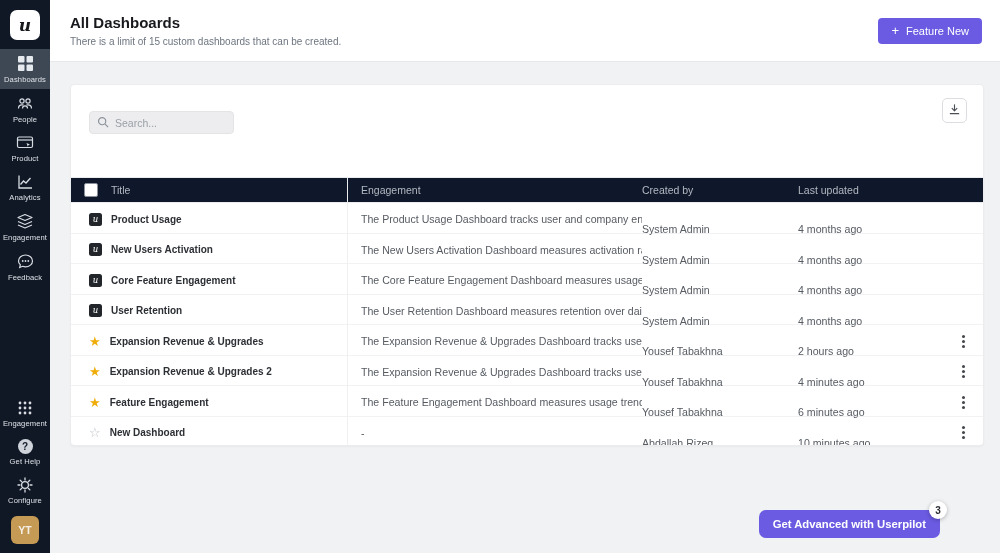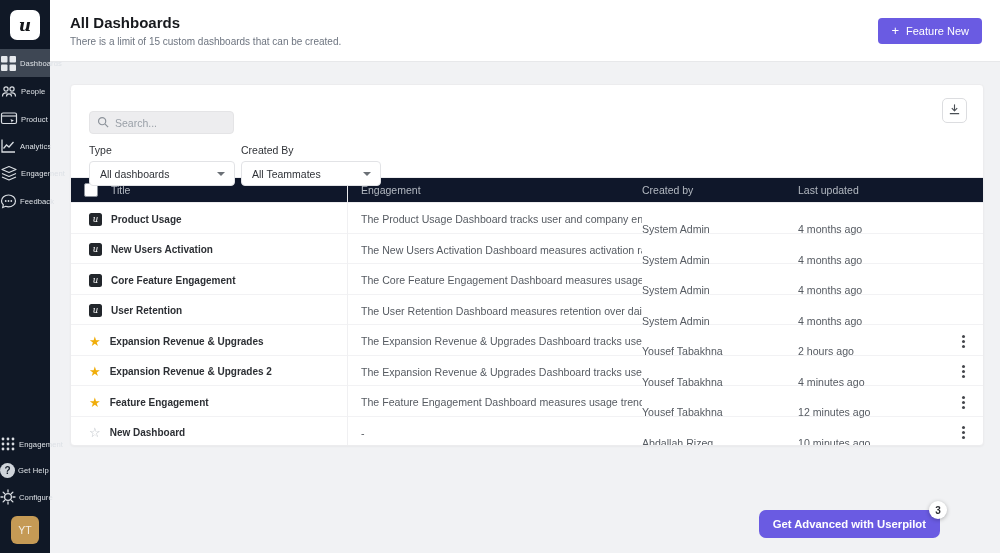--- a/index.html
+++ b/index.html
@@ -4,28 +4,28 @@
 <style>
   * { margin:0; padding:0; box-sizing:border-box; }
   html,body { width:1000px; height:553px; overflow:hidden; font-family:"Liberation Sans",sans-serif; background:#f1f2f4; }
   .app { display:flex; width:1000px; height:553px; }
 
   
   .sidebar { width:50px; background:#101826; display:flex; flex-direction:column; align-items:center; flex-shrink:0; }
   .logo { width:30px; height:30px; background:#ffffff; border-radius:7px; margin-top:10px; margin-bottom:9px;
           display:flex; align-items:center; justify-content:center;
           font-family:"DejaVu Serif",serif; font-style:italic; font-weight:bold; font-size:17px; color:#16181c; cursor:pointer; }
-  .nav-item { width:50px; padding:6px 0 5px 0; display:flex; align-items:center; gap:3px; cursor:pointer; }
+  .nav-item { width:50px; padding:6px 0 5px 0; display:flex; flex-direction:column; align-items:center; gap:3px; cursor:pointer; }
   .nav-item .lbl { font-size:7.6px; color:#dde1e6; letter-spacing:.1px; }
   .nav-item.active { background:#3e4754; }
   .nav-item svg { display:block; }
   .spacer { flex:1; }
   .help-circle { width:15px; height:15px; border-radius:50%; background:#cfd4da; color:#141c28; font-size:10px; font-weight:bold;
                  display:flex; align-items:center; justify-content:center; }
-  .avatar { width:28px; height:28px; border-radius:6px; background:#c59a55; color:#f4efe6; font-size:10.5px; font-weight:normal;
+  .avatar { width:28px; height:28px; border-radius:6px; background:#c59a55; color:#f4efe6; font-size:10.5px; font-weight:bold;
             display:flex; align-items:center; justify-content:center; margin:6px 0 9px 0; cursor:pointer; }
 
   
   .main { flex:1; display:flex; flex-direction:column; position:relative; }
   .topbar { background:#ffffff; height:62px; border-bottom:1px solid #e7e8ea; display:flex; align-items:center; justify-content:space-between; padding:0 20px; }
   .page-title { font-size:15px; font-weight:bold; color:#17191d; margin-bottom:5px; }
   .page-sub { font-size:10px; color:#6e7580; }
   .btn-create { background:#6a5be2; color:#fff; border:none; border-radius:4px; font-size:11px; font-family:inherit;
                 padding:7px 13px; display:flex; align-items:center; gap:7px; cursor:pointer; }
   .btn-create .plus { font-size:13px; line-height:9px; font-weight:400; }
@@ -231,36 +231,20 @@
           <button class="export-btn">
             <span>
               <svg width="13" height="13" viewBox="0 0 14 14" fill="none" stroke="#4a4f55" stroke-width="1.2" stroke-linecap="round" stroke-linejoin="round">
                   <path d="M7 2v6"></path>
                   <path d="M4.4 5.8L7 8.4l2.6-2.6"></path>
                   <path d="M2.5 11.5h9"></path>
                 </svg>
             </span>
           </button>
 
-          <div class="filters">
-            <div class="filter" style="margin-right:-1px">
-              <div class="flabel">Type</div>
-              <div class="select">
-                <span class="sval">All dashboards</span>
-                <span class="caret"></span>
-              </div>
-            </div>
-            <div class="filter">
-              <div class="flabel">Created By</div>
-              <div class="select" style="width:140px">
-                <span class="sval">All Teammates</span>
-                <span class="caret"></span>
-              </div>
-            </div>
-          </div>
         </div>
 
         <div class="thead">
           <div class="th-title">
             <span class="checkbox"></span>
             <span>Title</span>
           </div>
           <div style="padding-left:13px">Engagement</div>
           <div>Created by</div>
           <div>Last updated</div>
@@ -339,21 +323,21 @@
               </div>
           </div>
 
           <div class="trow">
             <div class="cell-title">
                 <span class="star">★</span>
                 <span class="row-title">Feature Engagement</span>
               </div>
             <div class="cell-desc">The Feature Engagement Dashboard measures usage trends, ad...</div>
             <div class="cell-by">Yousef Tabakhna</div>
-            <div class="cell-upd">12 minutes ago</div>
+            <div class="cell-upd">6 minutes ago</div>
             <div class="cell-menu">
                 <span class="kebab"></span>
               </div>
           </div>
 
           <div class="trow">
             <div class="cell-title">
                 <span class="star outline">☆</span>
                 <span class="row-title">New Dashboard</span>
               </div>

